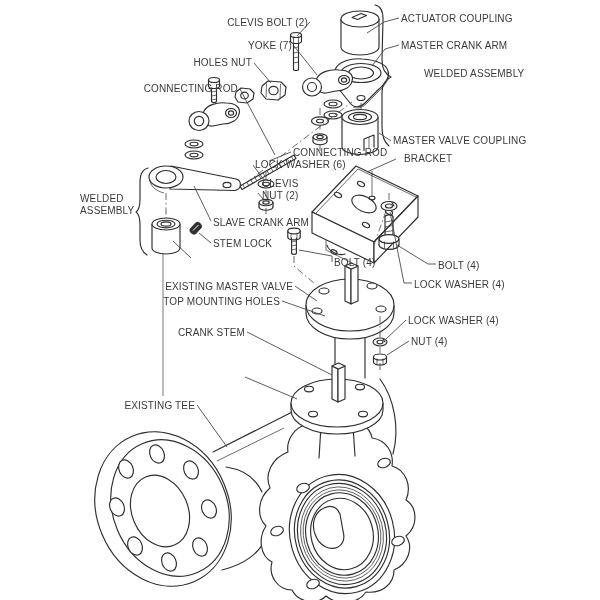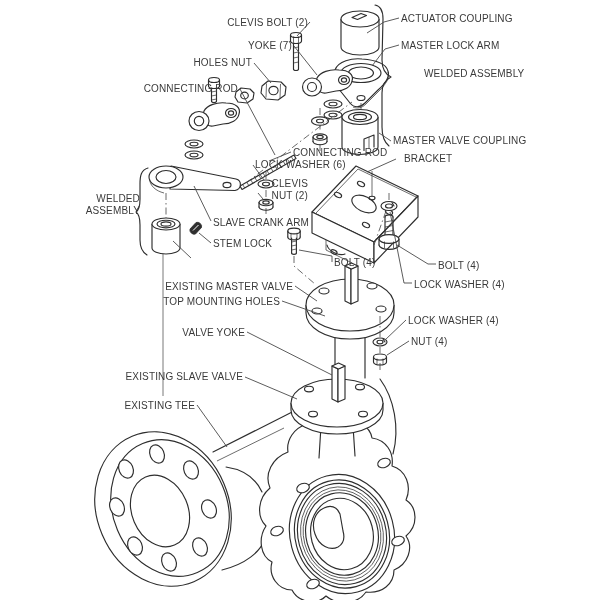--- a/index.html
+++ b/index.html
@@ -2,21 +2,21 @@
 <html style="--bg: #ffffff; --line: #2e2e2e; --leader: #4a4a4a; --text: #3a3a3a;"><head>
 <meta charset="utf-8">
 <style>
   html,body{margin:0;padding:0;background:#fff;}
   .stage{position:relative;width:600px;height:600px;background:var(--bg,#fff);overflow:hidden;
          font-family:"Liberation Sans", sans-serif;border-radius:30px;}
   .art{position:absolute;left:0;top:0;}
   .lbl{position:absolute;font-size:10px;line-height:1.18;color:var(--text,#3a3a3a);
        letter-spacing:.15px;white-space:nowrap;}
   .r{text-align:right;}
-  .wrap{white-space:normal;text-align:right;}
+  .wrap{white-space:normal;text-align:left;}
   svg .ln{stroke:var(--line,#2e2e2e);stroke-width:1.15;fill:none;stroke-linecap:round;stroke-linejoin:round;}
   svg .fw{stroke:var(--line,#2e2e2e);stroke-width:1.15;fill:#ffffff;stroke-linejoin:round;}
   svg .thin{stroke:var(--line,#2e2e2e);stroke-width:.7;fill:none;}
   svg .dark{fill:#2f2f2f;stroke:var(--line,#2e2e2e);stroke-width:.8;}
   svg .lead{stroke:var(--leader,#4a4a4a);stroke-width:.9;fill:none;stroke-linejoin:round;}
   svg .cline{stroke:#454545;stroke-width:.8;fill:none;stroke-dasharray:7 3 1.5 3;}
   svg .sline{stroke:#555;stroke-width:.8;fill:none;}
 </style>
 </head>
 <body>
@@ -307,33 +307,32 @@
     <path class="lead" d="M245,377 L297,399"></path>
     <path class="lead" d="M197,405 L227,447"></path>
   </g>
 </svg>
 
   <div class="lbl r" style="left:192px;top:17px;width:116px">CLEVIS BOLT (2)</div>
   <div class="lbl r" style="left:190px;top:40px;width:102px">YOKE (7)</div>
   <div class="lbl r" style="left:150px;top:57px;width:102px">HOLES NUT</div>
   <div class="lbl r" style="left:118px;top:83px;width:120px">CONNECTING ROD</div>
   <div class="lbl" style="left:401px;top:13px">ACTUATOR COUPLING</div>
-  <div class="lbl" style="left:401px;top:40px">MASTER LOCK ARM</div>
+  <div class="lbl" style="left:401px;top:40px">MASTER CRANK ARM</div>
   <div class="lbl" style="left:424px;top:68px">WELDED ASSEMBLY</div>
   <div class="lbl" style="left:393px;top:135px">MASTER VALVE COUPLING</div>
   <div class="lbl" style="left:293px;top:147px">CONNECTING ROD</div>
   <div class="lbl" style="left:255px;top:159px">LOCK WASHER (6)</div>
   <div class="lbl wrap" style="left:262px;top:178px;width:46px">CLEVIS NUT (2)</div>
   <div class="lbl" style="left:404px;top:153px">BRACKET</div>
   <div class="lbl wrap" style="left:80px;top:193px;width:60px">WELDED ASSEMBLY</div>
   <div class="lbl" style="left:213px;top:217px">SLAVE CRANK ARM</div>
   <div class="lbl" style="left:213px;top:238px">STEM LOCK</div>
   <div class="lbl" style="left:334px;top:257px">BOLT (4)</div>
   <div class="lbl" style="left:438px;top:260px">BOLT (4)</div>
   <div class="lbl" style="left:414px;top:279px">LOCK WASHER (4)</div>
   <div class="lbl r" style="left:163px;top:281px;width:130px">EXISTING MASTER VALVE</div>
   <div class="lbl r" style="left:160px;top:296px;width:120px">TOP MOUNTING HOLES</div>
   <div class="lbl" style="left:408px;top:315px">LOCK WASHER (4)</div>
   <div class="lbl" style="left:411px;top:336px">NUT (4)</div>
-  <div class="lbl r" style="left:165px;top:327px;width:80px">VALVE YOKE</div>
-  <div class="lbl r" style="left:113px;top:371px;width:130px">EXISTING SLAVE VALVE</div>
+  <div class="lbl r" style="left:165px;top:327px;width:80px">CRANK STEM</div>
   <div class="lbl r" style="left:115px;top:400px;width:80px">EXISTING TEE</div>
 </div>
 
 </body></html>

